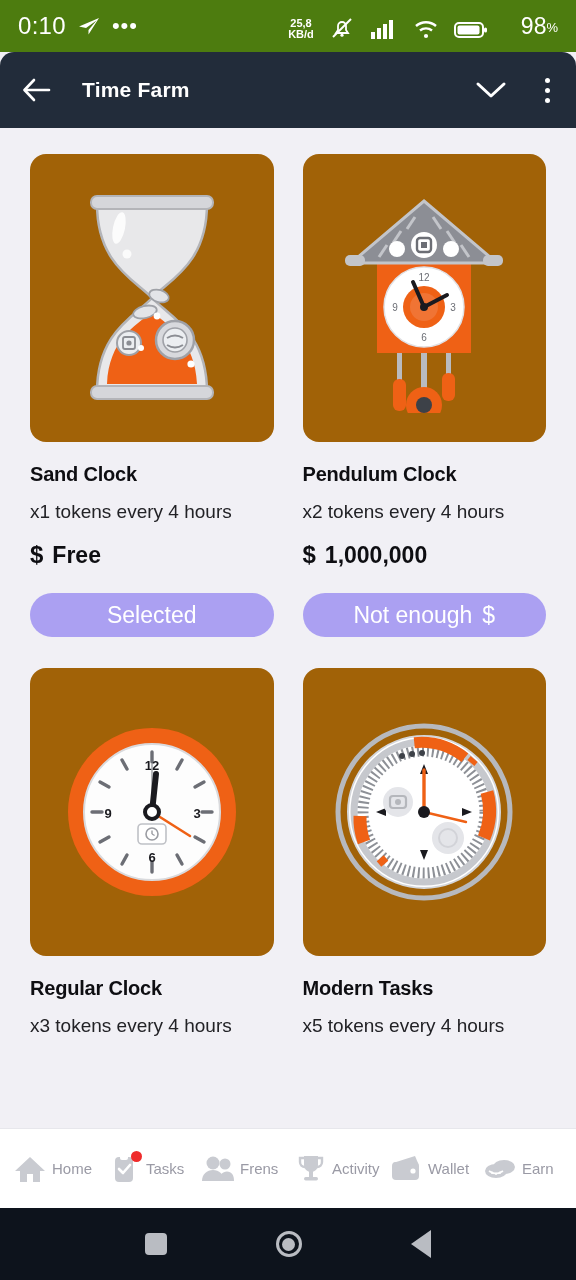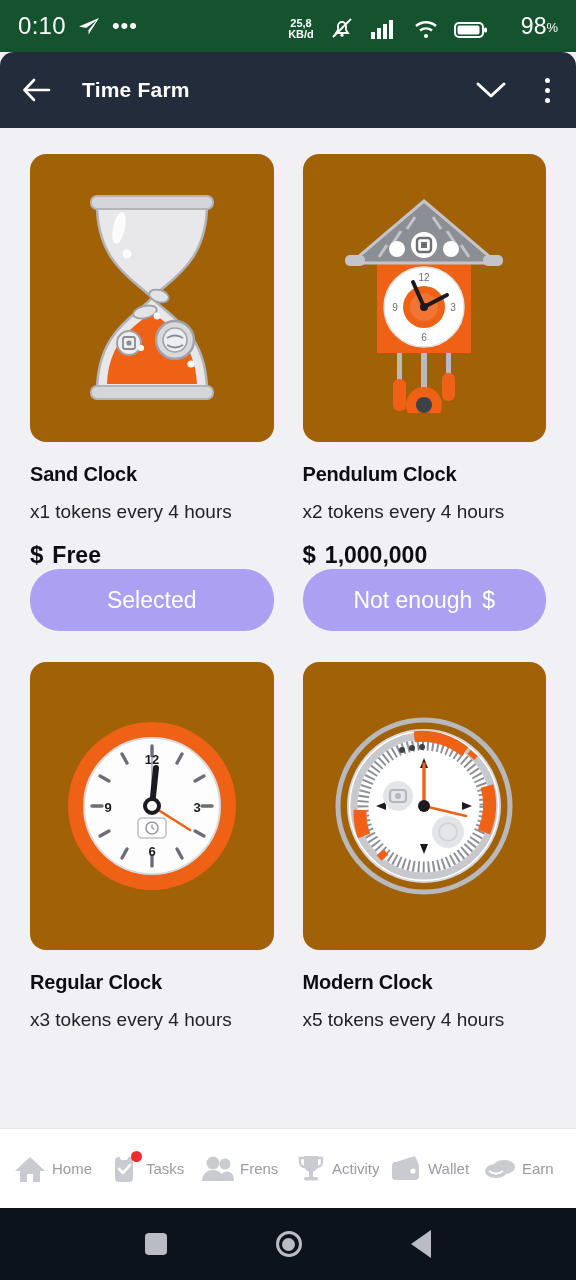--- a/index.html
+++ b/index.html
@@ -7,21 +7,21 @@
   body {
     font-family:"Liberation Sans", sans-serif;
     background:#f1f0f5;
     overflow:hidden;
     position:relative;
   }
   .phone { width:576px; height:1280px; display:flex; flex-direction:column; background:#f1f0f5; position:relative; }
 
   
   .statusbar {
-    height:52px; background:#14532d; color:#fff;
+    height:52px; background:#4d7c0f; color:#fff;
     display:flex; align-items:center; padding:0 18px;
     flex:0 0 52px;
   }
   .sb-left { display:flex; align-items:center; gap:11px; }
   .sb-time { font-size:24px; font-weight:400; letter-spacing:.3px; }
   .sb-right { margin-left:auto; display:flex; align-items:flex-end; gap:15px; }
   .sb-speed { font-size:11px; line-height:11px; font-weight:700; text-align:center; }
   .sb-speed span { display:block; }
   .sb-batt-pct { font-size:23px; font-weight:500; margin-left:18px; }
   .sb-batt-pct .pc { font-size:13px; vertical-align:2px; }
@@ -46,21 +46,21 @@
   .card {
     background:#a16207; border-radius:16px; height:288px;
     display:flex; align-items:center; justify-content:center;
     overflow:hidden;
   }
   .item-title { font-size:20px; font-weight:700; color:#0e0e12; margin:21px 0 0 0; letter-spacing:-.2px; }
   .item-rate { font-size:19px; color:#222226; margin-top:15px; }
   .item-price { font-size:23px; font-weight:700; color:#0e0e12; margin-top:18px; display:flex; align-items:center; gap:9px; }
   .dollar { font-weight:800; font-size:24px; }
   .cta {
-    height:62px; border-radius:30px;
+    margin-top:24px; height:44px; border-radius:30px;
     background:#aba0f2; color:#fff; border:none;
     font-size:23px; font-family:inherit;
     display:flex; align-items:center; justify-content:center; gap:10px;
     width:100%;
   }
   .row-gap { height:31px; }
 
   
   .bottomnav {
     position:absolute; left:0; right:0; bottom:72px;
@@ -307,21 +307,21 @@
             <circle cx="74" cy="90" r="15" fill="#e4e5e9"></circle>
             <rect x="66" y="84" width="16" height="12" rx="3" fill="none" stroke="#b5b7bc" stroke-width="2.2"></rect>
             <circle cx="74" cy="90" r="3" fill="#b5b7bc"></circle>
             <circle cx="124" cy="126" r="16" fill="#e4e5e9"></circle>
             <circle cx="124" cy="126" r="9" fill="none" stroke="#d2d3d8" stroke-width="2"></circle>
             <line x1="100" y1="100" x2="100" y2="58" stroke="#ef6115" stroke-width="3.4" stroke-linecap="round"></line>
             <line x1="100" y1="100" x2="142" y2="110" stroke="#ef6115" stroke-width="2.4" stroke-linecap="round"></line>
             <circle cx="100" cy="100" r="6" fill="#1a1a1f"></circle>
           </svg>
         </div>
-        <div class="item-title">Modern Clock</div>
+        <div class="item-title">Modern Tasks</div>
         <div class="item-rate">x5 tokens every 4 hours</div>
       </div>
 
     </div>
   </div>
 
   <div class="bottomnav">
 
     <div class="navitem">
       <span class="navicon">

